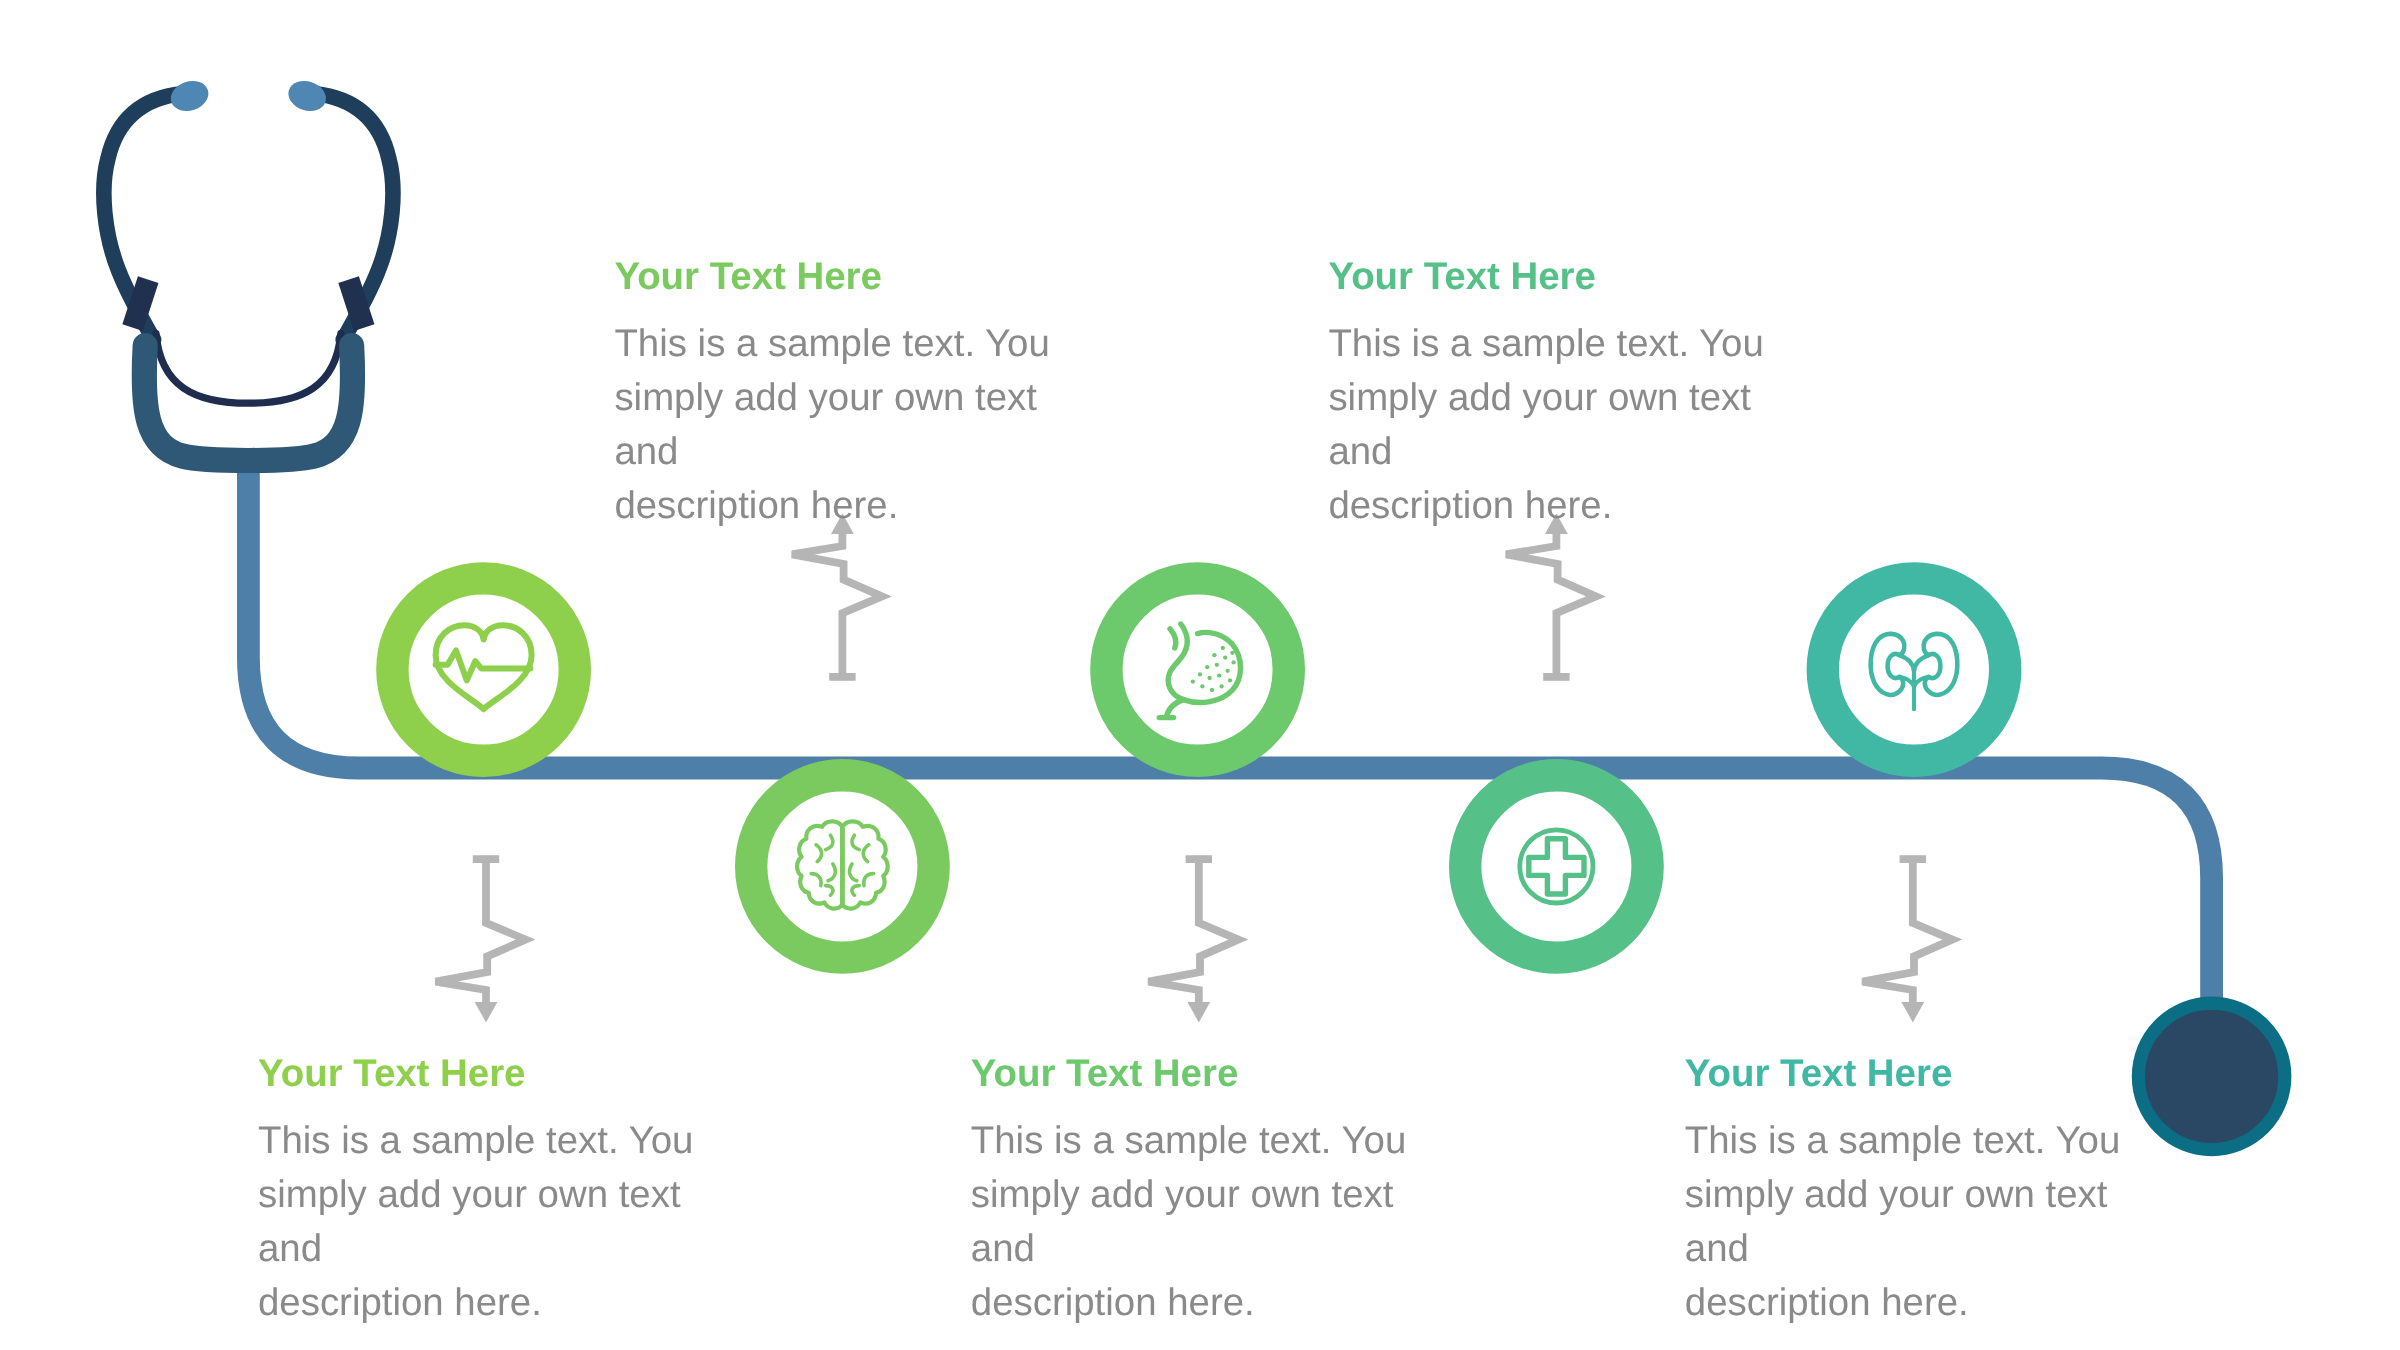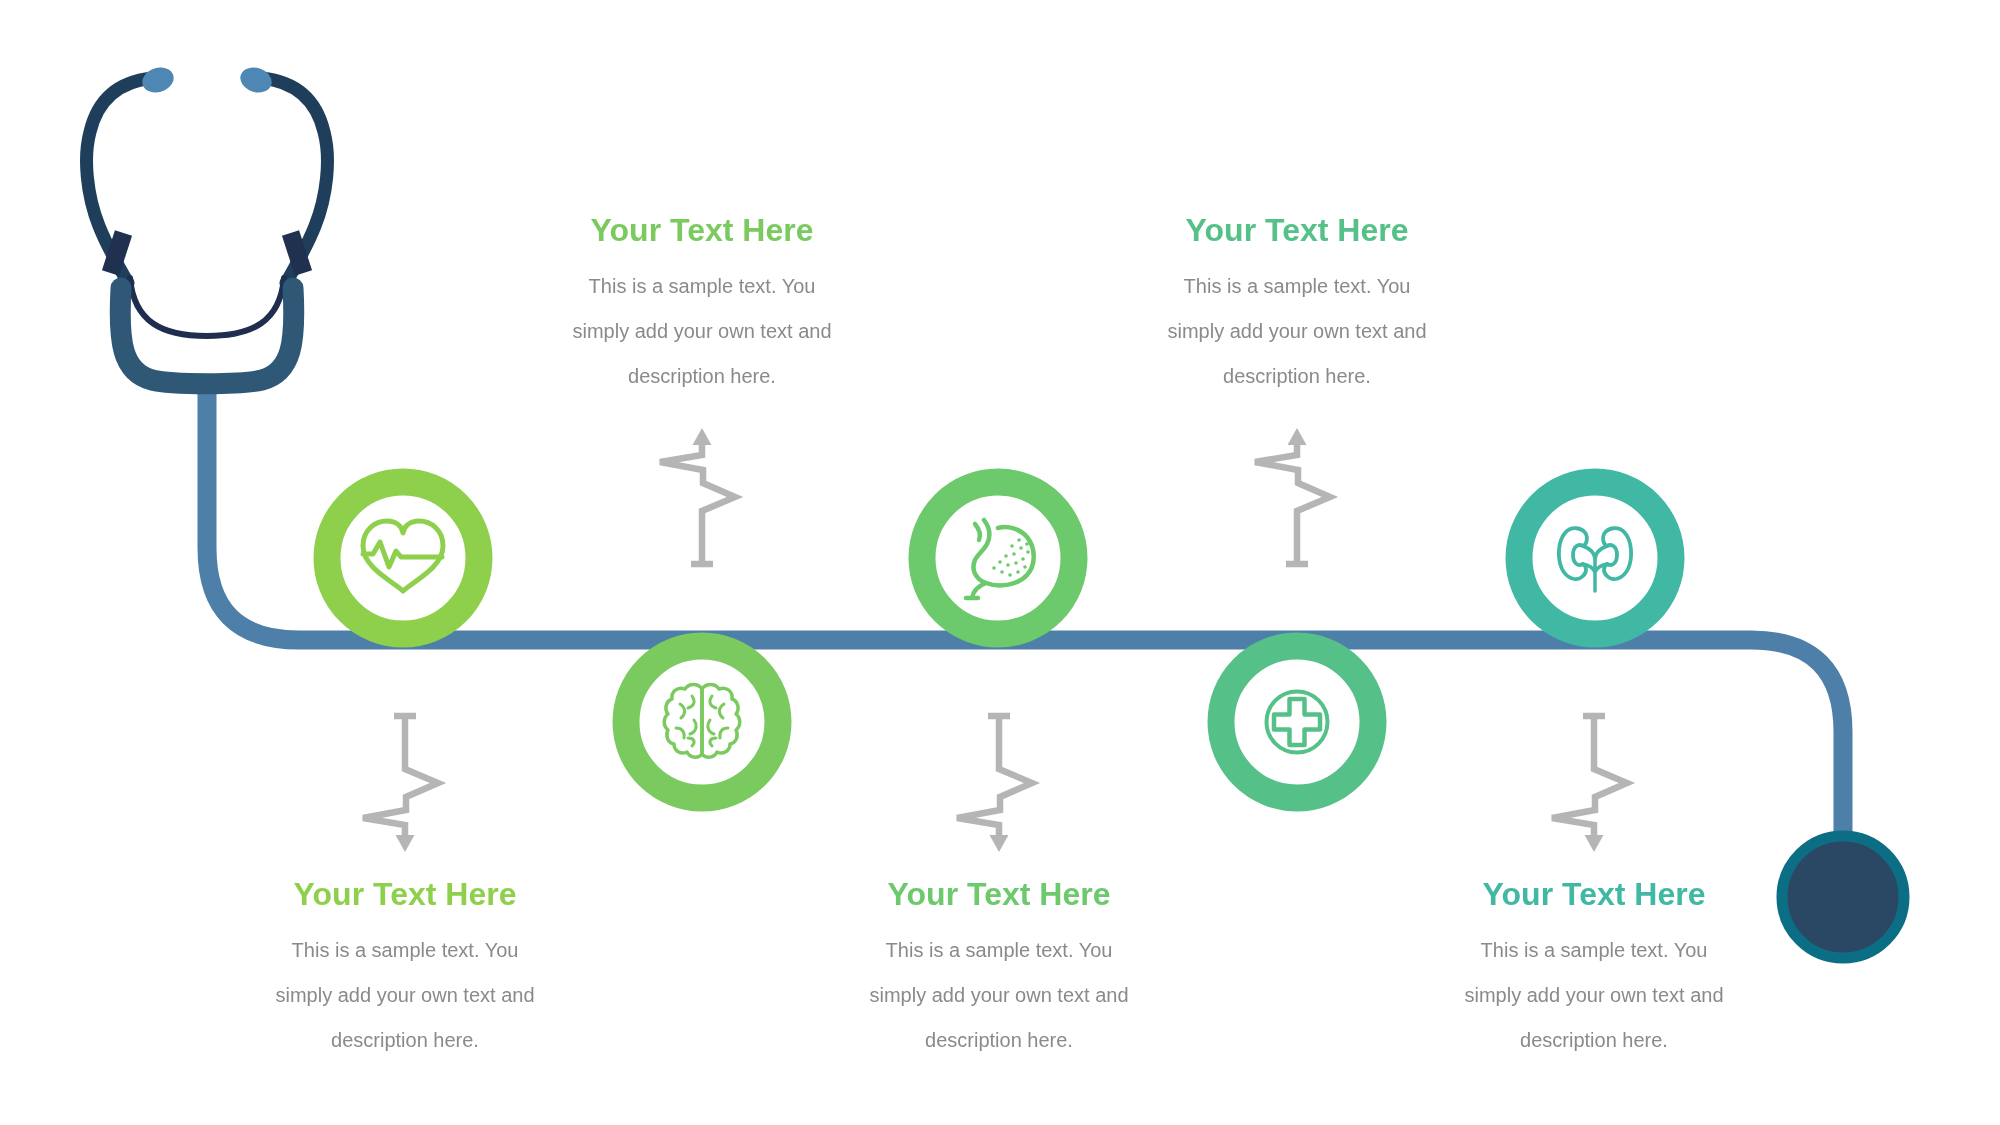--- a/index.html
+++ b/index.html
@@ -3,23 +3,23 @@
 <meta charset="utf-8">
 <style>
   html,body{margin:0;padding:0;background:#fff;}
   .canvas{
     position:relative;width:2000px;height:1125px;background:#ffffff;
     overflow:hidden;font-family:"Liberation Sans",sans-serif;
   }
   svg.scene{position:absolute;left:0;top:0;width:2000px;height:1125px;}
 
   
-  .block{position:absolute;width:380px;text-align:center;}
+  .block{position:absolute;width:380px;}
   .block h3{margin:0 0 16px 0;font-size:32px;font-weight:bold;line-height:36px;}
-  .bl{font-size:20px;line-height:45px;color:var(--body_text,#8a8a8a);}
+  .bl{font-size:32px;line-height:45px;color:var(--body_text,#8a8a8a);}
   .c1{color:var(--node1,#8ed04b);}
   .c2{color:var(--node2,#7bca5f);}
   .c3{color:var(--node3,#6cc96c);}
   .c4{color:var(--node4,#55c188);}
   .c5{color:var(--node5,#41b8a3);}
   .tb-top-1{left:512px;top:212px;}
   .tb-top-2{left:1107px;top:212px;}
   .tb-b-1{left:215px;top:876px;}
   .tb-b-2{left:809px;top:876px;}
   .tb-b-3{left:1404px;top:876px;}

